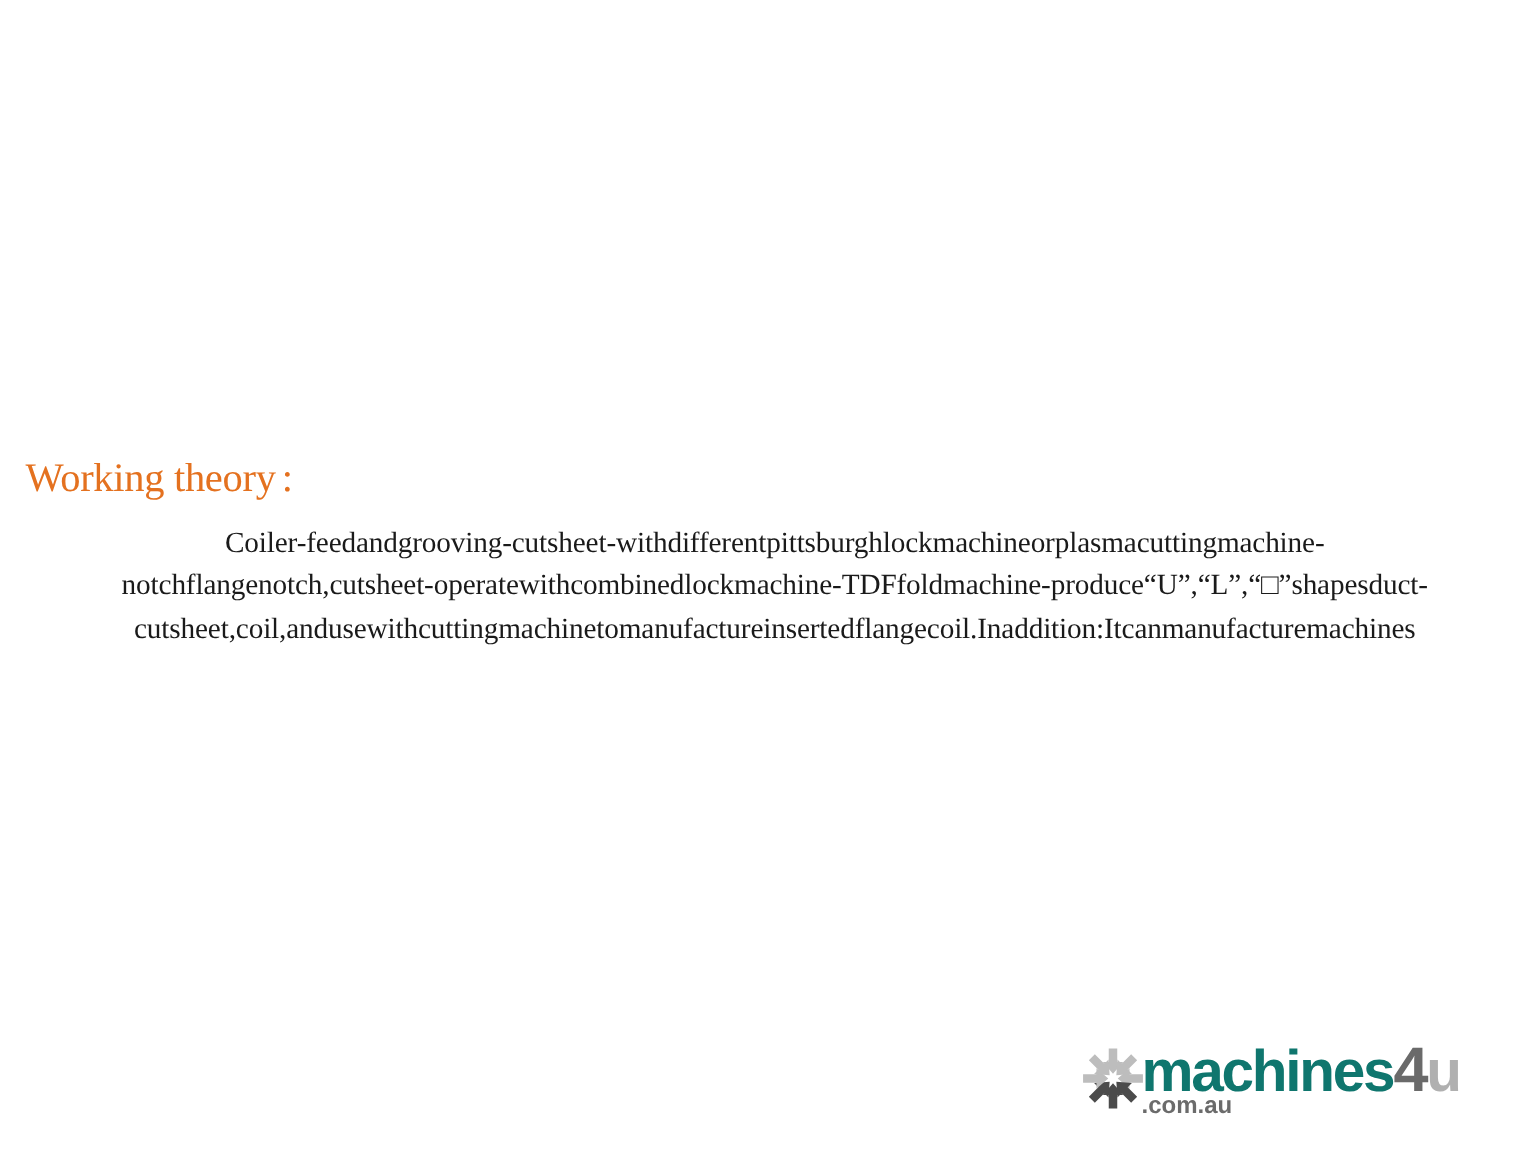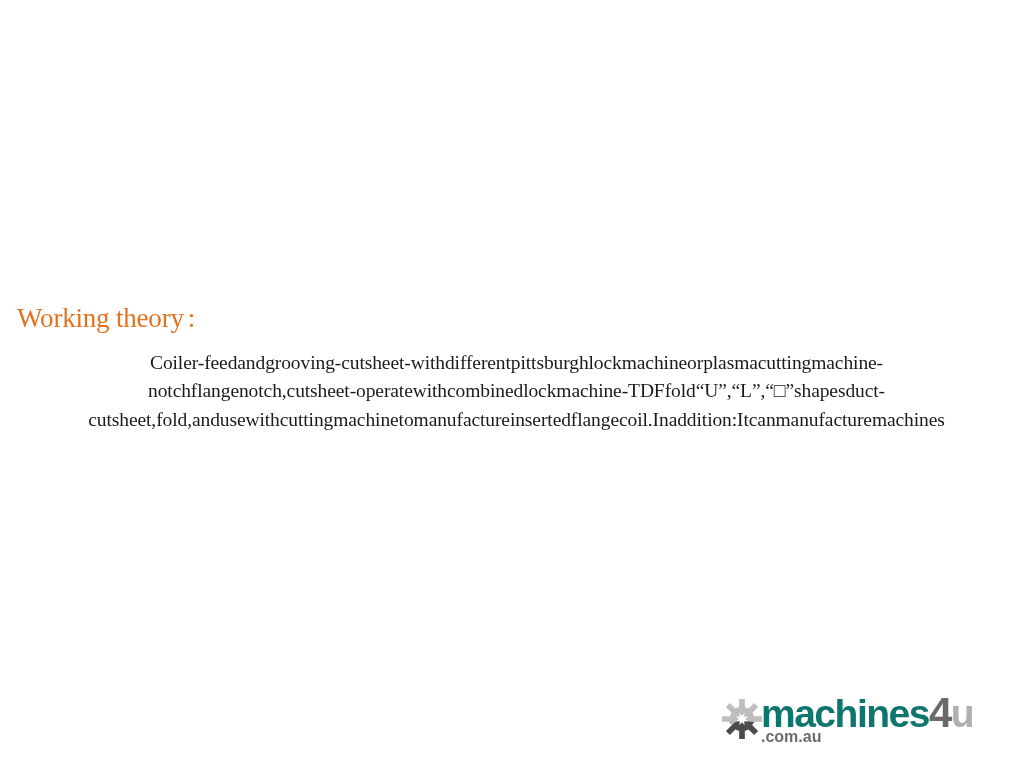--- a/index.html
+++ b/index.html
@@ -107,29 +107,30 @@
         <span>notch</span>
         <span>flange</span>
         <span>notch,</span>
         <span>cut</span>
         <span>sheet-operate</span>
         <span>with</span>
         <span>combined</span>
         <span>lock</span>
         <span>machine-TDF</span>
         <span>fold</span>
+        <span>machine-produce</span>
         <span>“U”,</span>
         <span>“L”,</span>
         <span>“□”shapes</span>
         <span>duct-</span>
       </div>
       <div class="para-line justified">
         <span>cut</span>
         <span>sheet,</span>
-        <span>fold,</span>
+        <span>coil,</span>
         <span>and</span>
         <span>use</span>
         <span>with</span>
         <span>cutting</span>
         <span>machine</span>
         <span>to</span>
         <span>manufacture</span>
         <span>inserted</span>
         <span>flange</span>
         <span>coil.</span>

